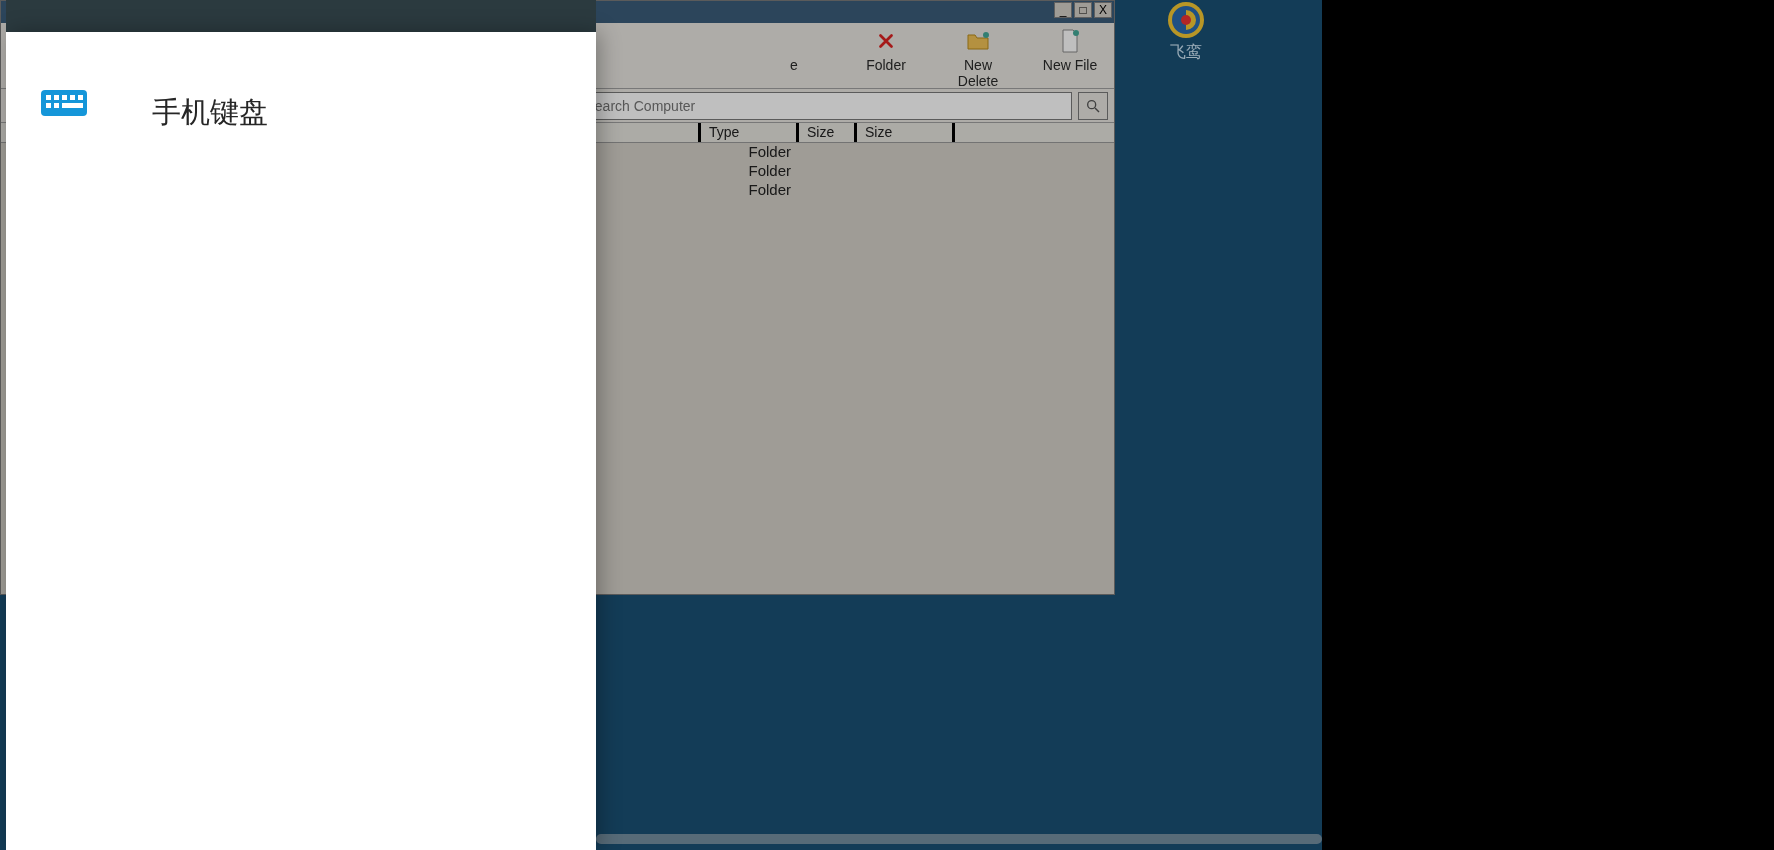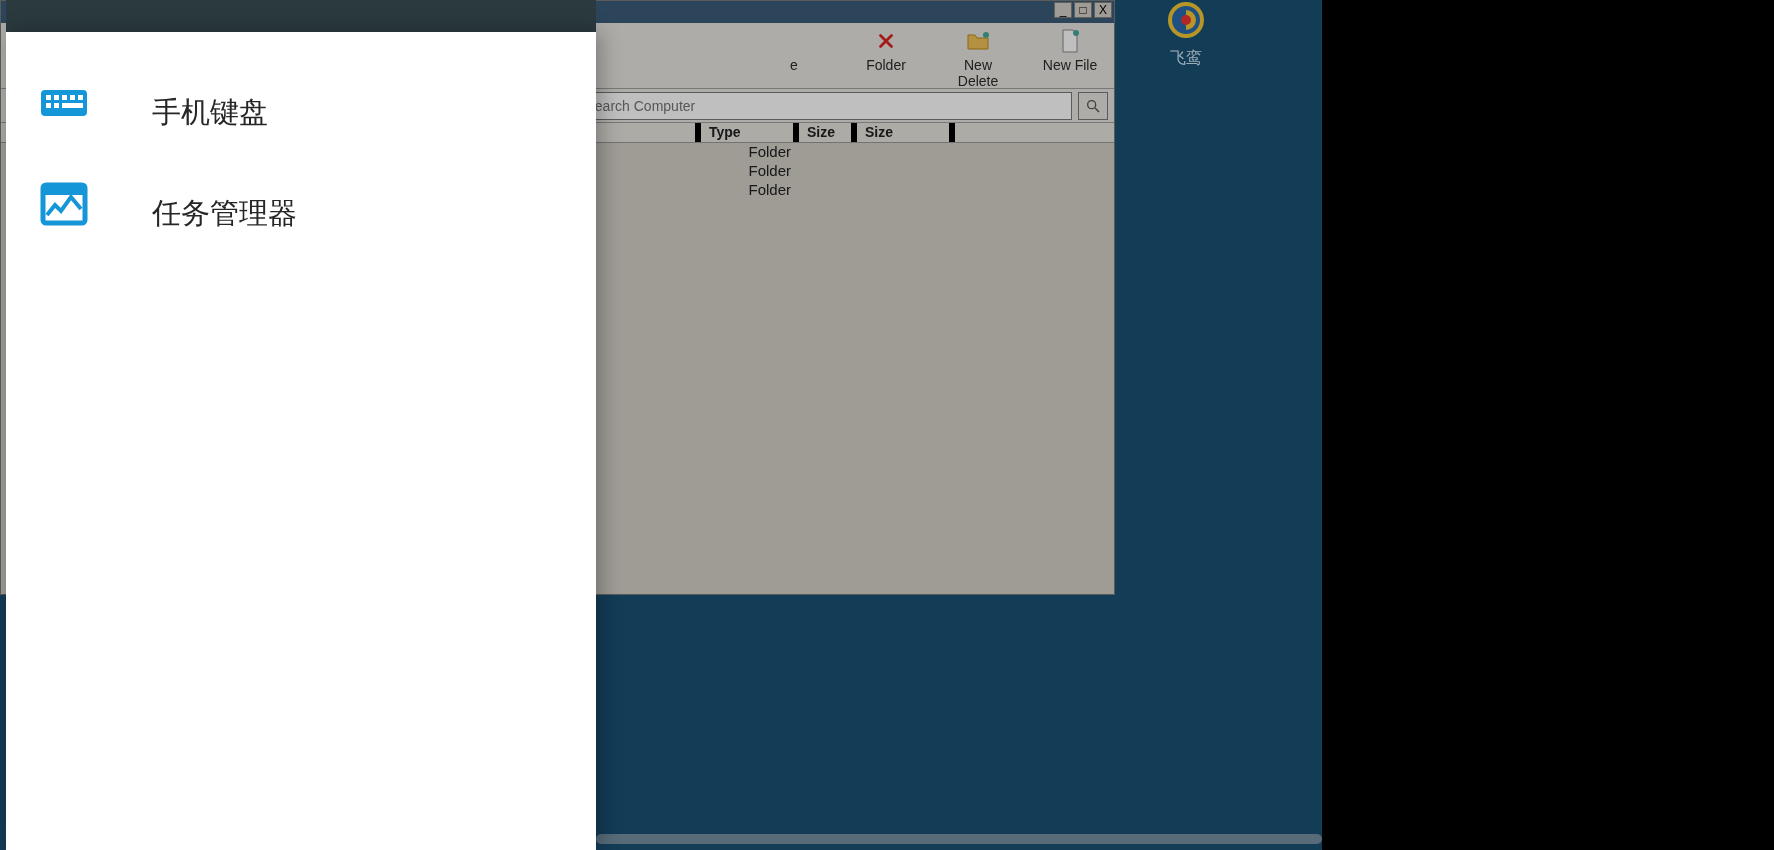--- a/index.html
+++ b/index.html
@@ -16,21 +16,21 @@
   }
 
   .desktop-icon{
     position:absolute; left:1150px; top:0px; width:72px; text-align:center;
   }
   .desktop-icon .ico{
     width:40px; height:40px; margin:0 auto; position:relative;
   }
   .desktop-icon .ico svg{width:40px;height:40px;}
   .desktop-icon .lbl{
-    color:#cfe6f5; font-size:16px; margin-top:8px;
+    color:#cfe6f5; font-size:16px; margin-top:2px;
   }
 
   
   .fm{
     position:absolute; left:0; top:0; width:1115px; height:595px;
     background:#d4d0c8; border:1px solid #7a7a7a;
   }
   .fm-title{
     height:22px; background:linear-gradient(#3b5d7a,#3b5d7a);
     position:absolute; left:0; right:0; top:0;
@@ -63,21 +63,21 @@
     width:30px; height:28px; border:1px solid #7a7a7a; background:#e8e6e0;
     display:flex; align-items:center; justify-content:center; font-size:16px; color:#333;
   }
   .fm-search{ width:160px; height:28px; border:1px solid #7a7a7a; background:#fff; padding:0 6px; font-size:14px; color:#888;}
   .fm-headers{
     position:absolute; left:0; right:0; top:122px; height:20px;
     background:#e6e4de; border-bottom:1px solid #9a9a9a; display:flex;
     font-size:14px; color:#222;
   }
   .fm-headers div{
-    border-right:6px solid #000000; padding:1px 8px; height:100%;font-weight:bold;
+    border-right:3px solid #000000; padding:1px 8px; height:100%;
   }
   .fm-body{
     position:absolute; left:0; right:0; top:142px; bottom:4px;
     background:#d4d0c8; overflow:auto;
   }
   .fm-row{ display:flex; font-size:15px; color:#222; height:19px; }
   .fm-row div{ padding:0 8px;text-align:right; }
 
   
   .overlay-bar{
@@ -229,27 +229,17 @@
             <rect x="17" y="27" width="5" height="5"></rect>
             <rect x="25" y="27" width="21" height="5"></rect>
           </g>
         </svg>
     </div>
     <span>手机键盘</span>
   </div>
 
 
 
-  <div class="mitem">
-    <div class="micon">
-      <svg viewBox="0 0 54 54">
-          <rect x="6" y="8" width="42" height="38" rx="3" fill="none" stroke="#1596d9" stroke-width="5"></rect>
-          <rect x="6" y="8" width="42" height="10" fill="#1596d9"></rect>
-          <path d="M10 38l8-10 6 6 10-14 10 12" fill="none" stroke="#1596d9" stroke-width="4"></path>
-        </svg>
-    </div>
-    <span>任务管理器</span>
-  </div>
 
 
 
 
 </div>
 
 </body></html>

